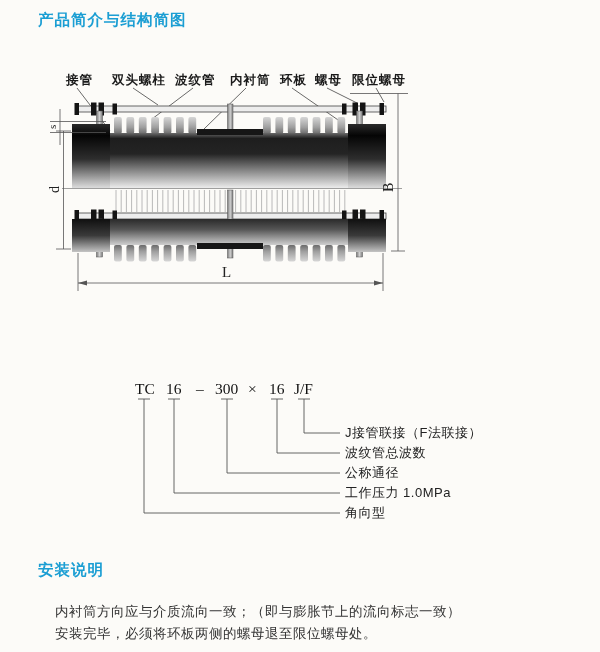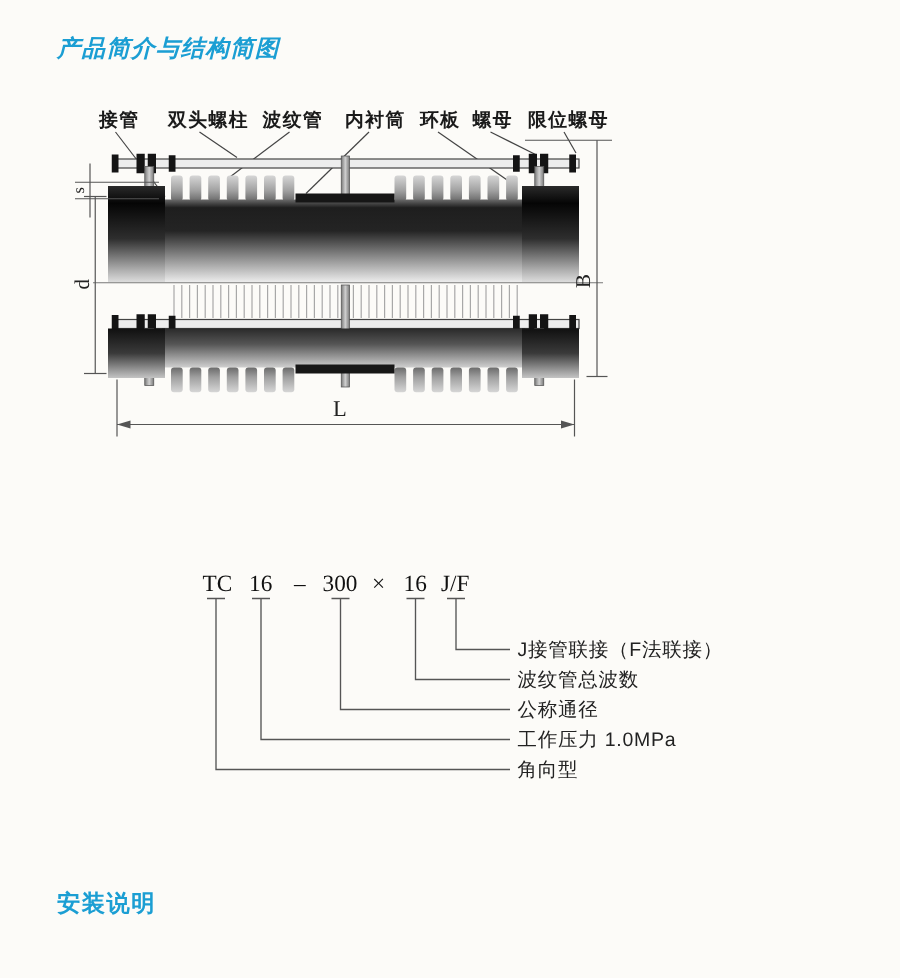--- a/index.html
+++ b/index.html
@@ -12,23 +12,23 @@
   }
   .sec-heading{
     position:absolute;
     left:38px;
     font-size:15.5px;
     font-weight:700;
     letter-spacing:1px;
     color:#1b9ed3;
     margin:0;
   }
-  #heading-intro{top:22px;font-style:italic;}
+  #heading-intro{top:10px;}
   #heading-code{top:349px;}
-  #heading-install{top:592px;}
+  #heading-install{top:560px;}
   #diagram-svg, #code-svg{
     position:absolute;left:0;top:0;
   }
   .install-text{
     position:absolute;
     left:55px;top:601px;
     font-size:13.5px;
     line-height:22px;
     color:#333;
     font-weight:500;
@@ -316,14 +316,18 @@
       <text class="callout-label" x="345" y="437">J接管联接（F法联接）</text>
       <text class="callout-label" x="345" y="457">波纹管总波数</text>
       <text class="callout-label" x="345" y="477">公称通径</text>
       <text class="callout-label" x="345" y="497">工作压力 1.0MPa</text>
       <text class="callout-label" x="345" y="517">角向型</text>
     </g>
   </svg>
 
   <h2 class="sec-heading" id="heading-install">安装说明</h2>
 
+  <div class="install-text">
+    <div>内衬筒方向应与介质流向一致；（即与膨胀节上的流向标志一致）</div>
+    <div>安装完毕，必须将环板两侧的螺母退至限位螺母处。</div>
+  </div>
 
 </div>
 
 </body></html>

